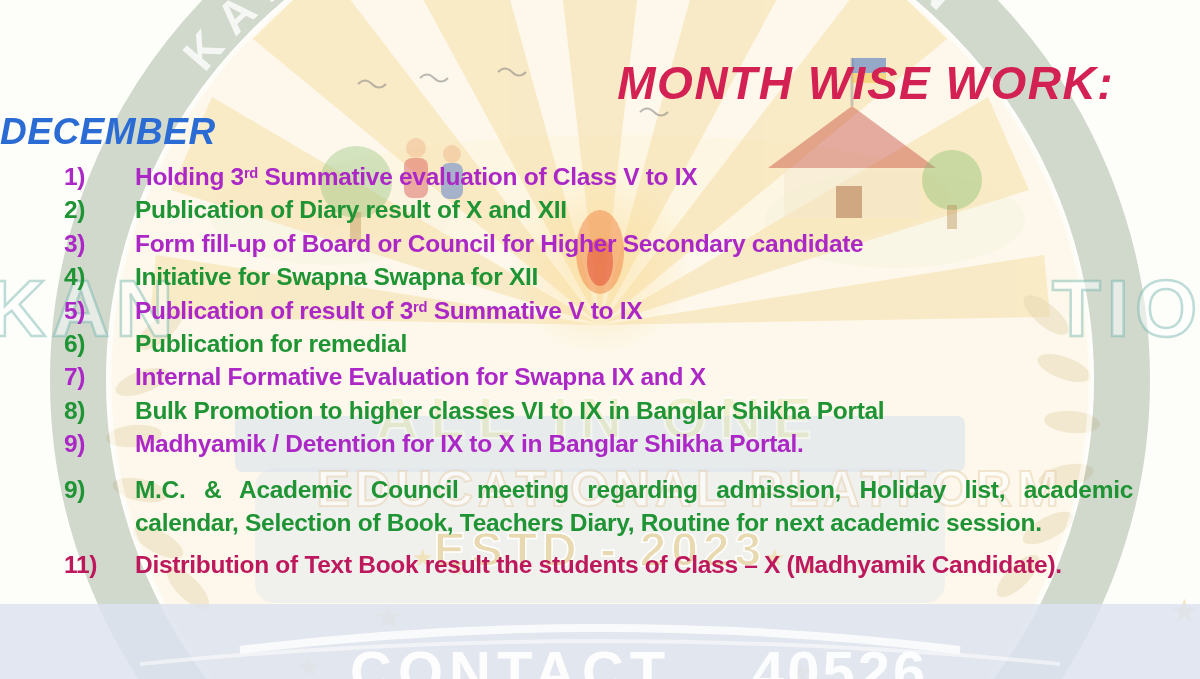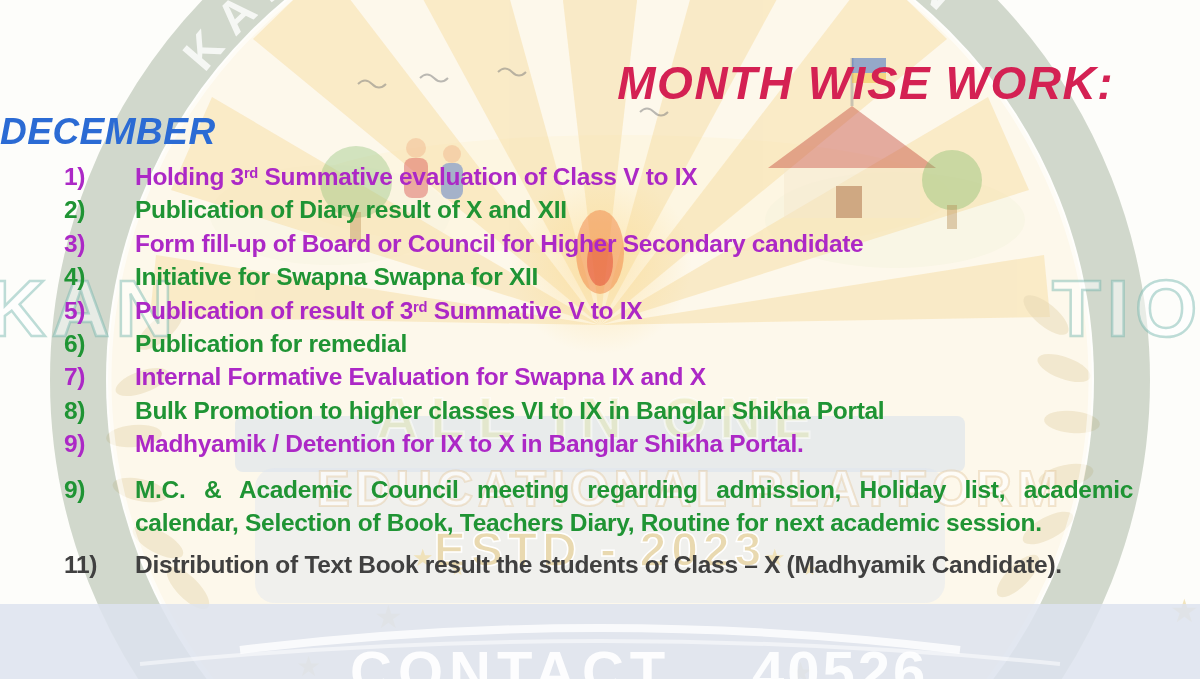--- a/index.html
+++ b/index.html
@@ -200,20 +200,20 @@
           <span class="txt">Bulk Promotion to higher classes VI to IX in Banglar Shikha Portal</span>
         </li>
         <li class="work-item" style="color: rgb(172, 40, 198);">
           <span class="num">9)</span>
           <span class="txt">Madhyamik / Detention for IX to X in Banglar Shikha Portal.</span>
         </li>
         <li class="work-item" style="color: rgb(31, 148, 52);">
           <span class="num">9)</span>
           <span class="txt">M.C. &amp; Academic Council meeting regarding admission, Holiday list, academic calendar, Selection of Book, Teachers Diary, Routine for next academic session.</span>
         </li>
-        <li class="work-item" style="color: #404040;">
+        <li class="work-item" style="color: #be185d;">
           <span class="num">11)</span>
           <span class="txt">Distribution of Text Book result the students of Class – X (Madhyamik Candidate).</span>
         </li>
       </ol>
   </div>
 
 </div>
 
 </body></html>

